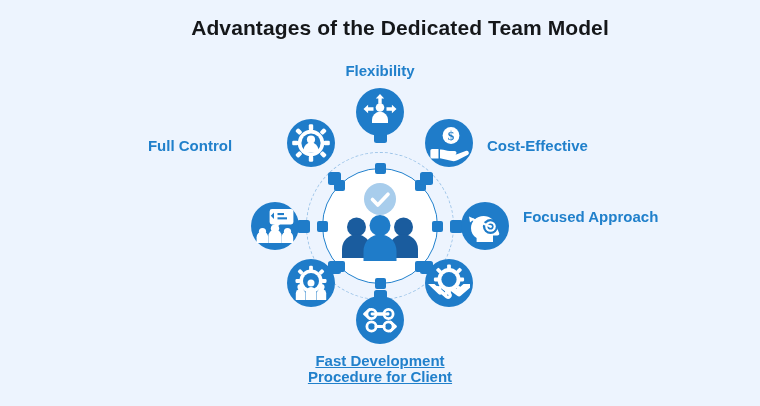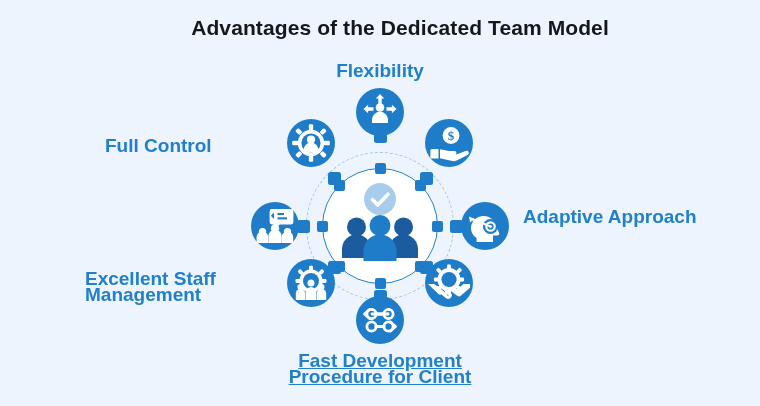--- a/index.html
+++ b/index.html
@@ -78,27 +78,27 @@
   .node-tab {
     position: absolute;
     width: 13px; height: 13px;
     background: #1f7cc9;
     border-radius: 2.5px;
   }
 
   
   .label {
     position: absolute;
-    font-size: 19px;
+    font-size: 15px;
     font-weight: bold;
     color: #2180cb;
     line-height: 15.5px;
     white-space: pre-line;
   }
-  .label.r { text-align: left; }
+  .label.r { text-align: center; }
   .label.l { text-align: left; }
   .label.c { text-align: center; }
 </style>
 </head>
 <body>
 
 <div id="canvas">
 
   <div id="title">Advantages of the Dedicated Team Model</div>
 
@@ -141,34 +141,35 @@
 
   <div class="node-tab" style="left:420px; top:172px;"></div>
   <div class="node" style="left:425px; top:119px;">
     <svg class="glyph" viewBox="0 0 48 48">
       <circle cx="26" cy="16.5" r="8.4" fill="#ffffff"></circle>
       <text x="26" y="21" font-family="Liberation Serif, serif" font-size="13" font-weight="bold" fill="#1f7cc9" text-anchor="middle">$</text>
       <path d="M7 30 h6.5 v9.5 H7 a1.6 1.6 0 0 1 -1.6 -1.6 v-6.3 A1.6 1.6 0 0 1 7 30 z" fill="#ffffff"></path>
       <path d="M15 30.5 c3.5 -0.4 6.5 1.4 9.4 1.4 h5.2 a1.9 1.9 0 0 1 0 3.8 h-5.4 c2.6 0 6 0.1 8.4 -0.8 l8.6 -3.1 a2.2 2.2 0 0 1 1.8 3.9 l-10.2 5.4 c-2.2 1.2 -4.3 1.3 -6.6 0.7 L15 39.2 z" fill="#ffffff"></path>
     </svg>
   </div>
+  <div class="label l" style="left:487px; top:138px; width:180px;">Cost-Effective</div>
 
   <div class="node-tab" style="left:450px; top:219.5px;"></div>
   <div class="node" style="left:461px; top:202px;">
     <svg class="glyph" viewBox="0 0 48 48">
       <path d="M32 40 v-6.4 h4.2 c1.6 0 2.5 -1 1.9 -2.5 l-2.4 -6 C34.2 18.4 29 14 22.6 14 c-7 0 -12.6 5.4 -12.6 12.2 c0 4.3 2.2 7.8 5.6 9.9 V40 z" fill="#ffffff"></path>
       <circle cx="29.5" cy="24.5" r="7.6" fill="#1f7cc9"></circle>
       <circle cx="29.5" cy="24.5" r="5.3" fill="#ffffff"></circle>
       <circle cx="29.5" cy="24.5" r="3.1" fill="#1f7cc9"></circle>
       <circle cx="29.5" cy="24.5" r="1.3" fill="#ffffff"></circle>
       <path d="M29.5 24.5 L12 17.5" stroke="#ffffff" stroke-width="2.3" stroke-linecap="round"></path>
       <path d="M8 14.5 l5.6 2.4 l-4.6 3.7 z" fill="#ffffff"></path>
     </svg>
   </div>
-  <div class="label l" style="left:523px; top:209px; width:200px;">Adaptive Approach</div>
+  <div class="label l" style="left:523px; top:209px; width:200px;">Focused Approach</div>
 
   <div class="node-tab" style="left:420px; top:261px;"></div>
   <div class="node" style="left:425px; top:259px;">
     <svg class="glyph" viewBox="0 0 48 48">
       <g fill="#ffffff">
         <circle cx="24" cy="20.5" r="11.5"></circle>
         <g>
           <rect x="22.1" y="5.4" width="3.8" height="5" rx="1.1"></rect>
           <rect x="22.1" y="30.6" width="3.8" height="5" rx="1.1"></rect>
           <rect x="8.9" y="18.6" width="5" height="3.8" rx="1.1"></rect>
@@ -225,22 +226,20 @@
       <g fill="#ffffff">
         <circle cx="24" cy="24" r="3.5"></circle>
         <path d="M18.6 41 v-7.5 a5.4 5.4 0 0 1 10.8 0 V41 z"></path>
         <circle cx="13.5" cy="28" r="3.1"></circle>
         <path d="M8.8 41 v-6.4 a4.7 4.7 0 0 1 9.4 0 V41 z"></path>
         <circle cx="34.5" cy="28" r="3.1"></circle>
         <path d="M29.8 41 v-6.4 a4.7 4.7 0 0 1 9.4 0 V41 z"></path>
       </g>
     </svg>
   </div>
-  <div class="label r" style="left:85px; top:271px; width:190px;">Excellent Staff
-Management</div>
 
   <div class="node-tab" style="left:297px; top:219.5px;"></div>
   <div class="node" style="left:251px; top:202px;">
     <svg class="glyph" viewBox="0 0 48 48">
       <g fill="#ffffff">
         <path d="M21 7 h19 a2.4 2.4 0 0 1 2.4 2.4 v10.6 a2.4 2.4 0 0 1 -2.4 2.4 h-11 l-5.4 4.4 v-4.4 H21 a2.4 2.4 0 0 1 -2.4 -2.4 V9.4 A2.4 2.4 0 0 1 21 7 z"></path>
       </g>
       <g fill="#1f7cc9">
         <path d="M26.5 11 h6.5 v2.1 h-6.5 z"></path>
         <path d="M26.5 15.3 h9.5 v2.1 h-9.5 z"></path>

